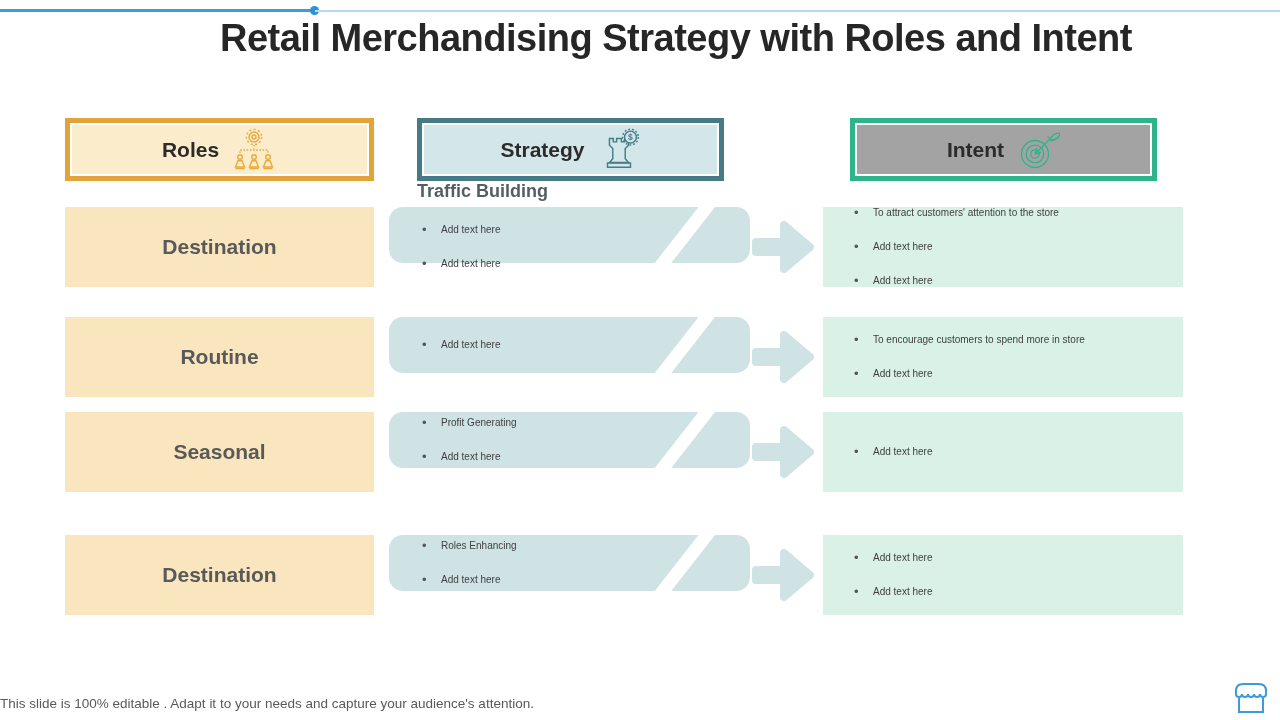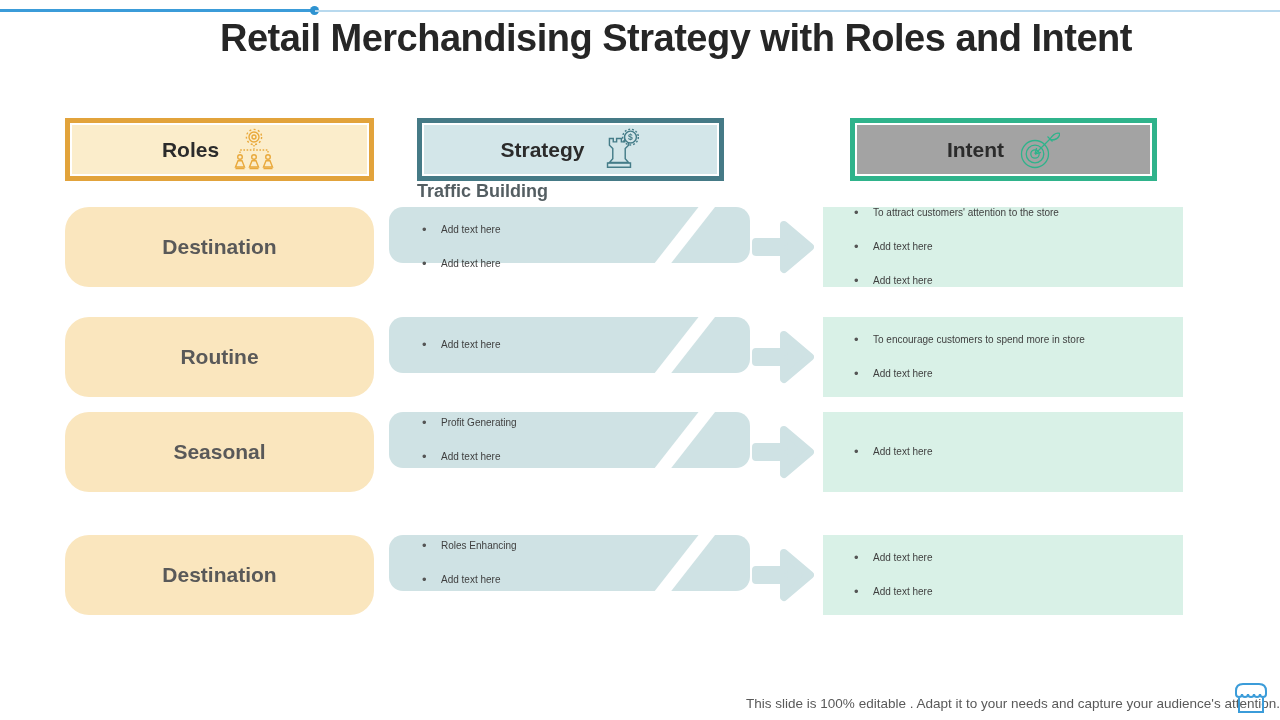--- a/index.html
+++ b/index.html
@@ -19,36 +19,36 @@
        display:flex;align-items:center;justify-content:center;gap:12px;
        font-size:21px;font-weight:bold;color:#2b2b2b;}
   .hdr-roles{left:65px;width:309px;background:#fbedcb;border:5px solid #e2a33b;box-shadow:inset 0 0 0 2px #fff;}
   .hdr-strategy{left:417px;width:307px;background:#d3e6e9;border:5px solid #457a86;box-shadow:inset 0 0 0 2px #fff;}
   .hdr-intent{left:850px;width:307px;background:#a3a3a3;border:5px solid #2fb38b;box-shadow:inset 0 0 0 2px #fff;}
 
   
   .row{position:absolute;left:0;width:1280px;height:80px;}
   .role-box{position:absolute;left:65px;top:0;width:309px;height:80px;background:#fae6be;
             display:flex;align-items:center;justify-content:center;
-            font-size:21px;font-weight:bold;color:#595959;border-radius:24px;}
+            font-size:21px;font-weight:bold;color:#595959;}
   .strat-box{position:absolute;left:389px;top:0;width:361px;height:56px;background:#cfe2e4;
              border-radius:14px;display:flex;flex-direction:column;justify-content:center;
              padding:0 110px 0 28px;box-sizing:border-box;}
   .slash{position:absolute;left:280px;top:-20px;width:13px;height:120px;background:#ffffff;
          transform:rotate(38deg);}
   .strat-title{font-size:18px;font-weight:bold;color:#545e62;margin-bottom:3px;position:relative;z-index:1;}
   ul.bullets{list-style:none;margin:0;padding:0;position:relative;z-index:1;}
   ul.bullets li{position:relative;padding-left:24px;font-size:10px;color:#3f3f3f;line-height:18px;margin:16px 0;}
   ul.bullets li::before{content:"•";position:absolute;left:5px;top:0;color:#555;font-size:13px;}
   .arrow{position:absolute;left:752px;top:0;}
   .intent-box{position:absolute;left:823px;top:0;width:360px;height:80px;background:#d9f1e7;
               display:flex;flex-direction:column;justify-content:center;
               padding:0 18px 0 26px;box-sizing:border-box;}
 
-  .footer{position:absolute;left:0;top:696px;width:100%;text-align:right;
+  .footer{position:absolute;left:0;top:696px;width:100%;text-align:left;
           font-size:13.5px;color:#595959;}
   .store-icon{position:absolute;left:1232px;top:681px;}
   .hdr-icon{flex:0 0 auto;}
 </style>
 </head>
 <body>
 
 <div id="stage">
 
   <div class="topline-thick"></div>

